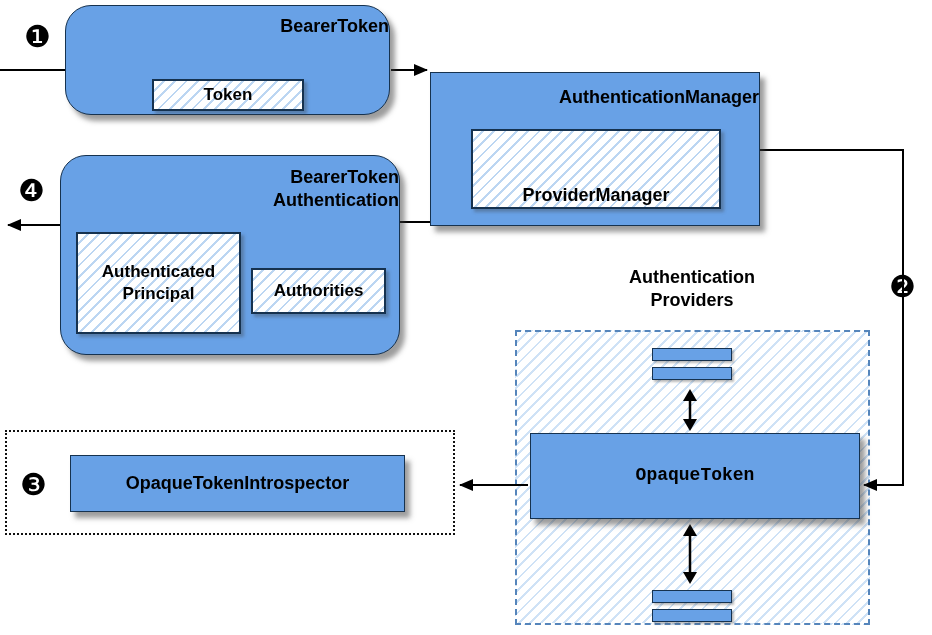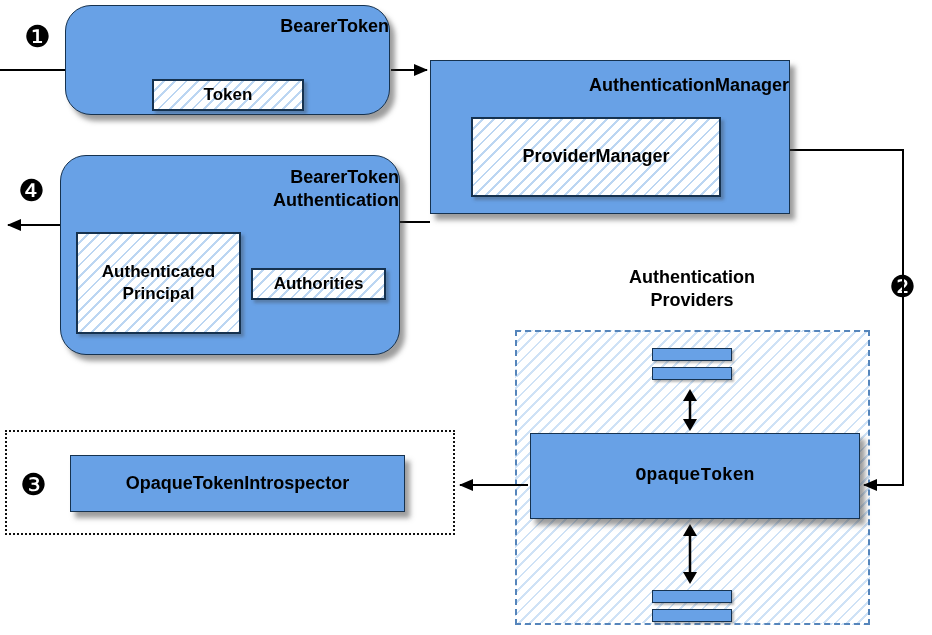--- a/index.html
+++ b/index.html
@@ -81,41 +81,41 @@
 
   <div class="node rounded" style="left:65px;top:5px;width:325px;height:110px;">
     <div class="title" style="padding-top:9px;">
       <span class="tline">BearerToken</span>
     </div>
     <div class="hatch" style="position:absolute;left:86px;top:73px;width:152px;height:32px;text-align:center;">
       <span>Token</span>
     </div>
   </div>
 
-  <div class="node" style="left:430px;top:60px;width:360px;height:154px;">
+  <div class="node" style="left:430px;top:72px;width:330px;height:154px;">
     <div class="title" style="padding-top:13px;">
       <span class="tline">AuthenticationManager</span>
     </div>
-    <div class="hatch" style="position:absolute;left:40px;top:56px;width:250px;height:80px;font-size:18px;">
+    <div class="hatch" style="position:absolute;left:40px;top:56px;width:250px;height:80px;font-size:18px;align-items:flex-end;">
       <span>ProviderManager</span>
     </div>
   </div>
 
   <div class="node rounded" style="left:60px;top:155px;width:340px;height:200px;">
     <div class="title" style="padding-top:10px;">
       <span class="tline">BearerToken</span>
       <span class="tline">Authentication</span>
     </div>
     <div class="hatch" style="position:absolute;left:15px;top:76px;width:165px;height:102px;">
       <span>
         <span class="tline">Authenticated</span>
         <span class="tline">Principal</span>
       </span>
     </div>
-    <div class="hatch" style="position:absolute;left:190px;top:112px;width:135px;height:32px;">
+    <div class="hatch" style="position:absolute;left:190px;top:112px;width:135px;height:46px;">
       <span>Authorities</span>
     </div>
   </div>
 
   <div class="providers-title" style="left:588px;top:266px;width:208px;">
     <span class="tline">Authentication</span>
     <span class="tline">Providers</span>
   </div>
 
   <div class="node flexcenter" style="left:530px;top:433px;width:330px;height:86px;font-family:Liberation Mono, monospace;">

